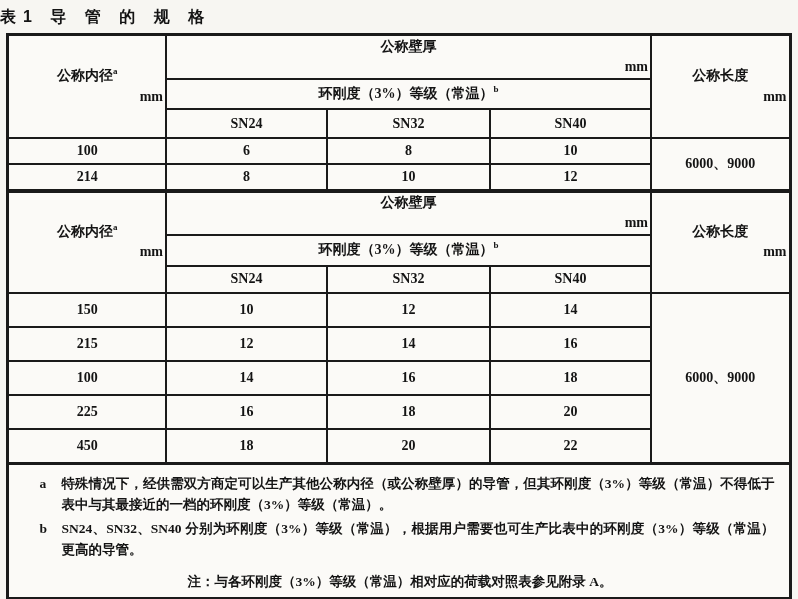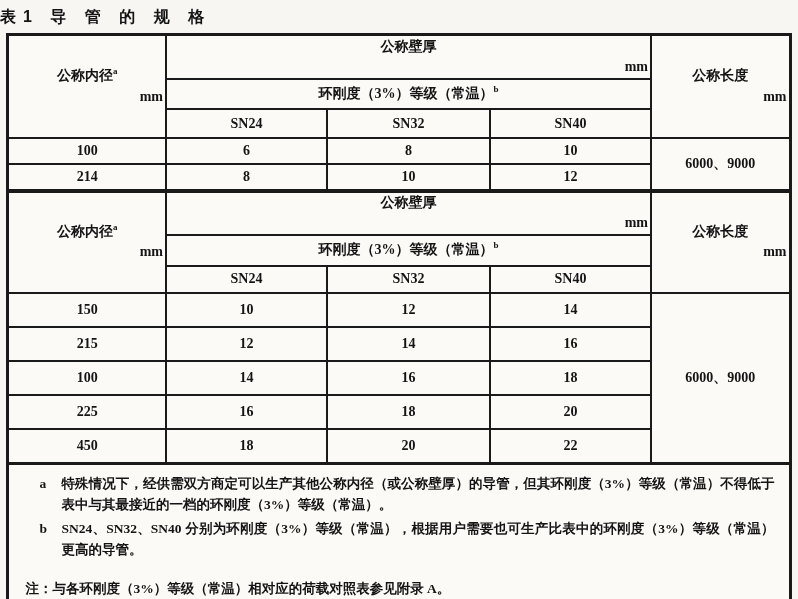--- a/index.html
+++ b/index.html
@@ -61,22 +61,23 @@
     margin:2px 4px 0 0;
     line-height:1.6;
     text-align:justify;
   }
   .fn-marker{
     position:absolute;
     left:20px;top:0;
     font-weight:bold;
   }
   .note-line{
-    margin:17px 4px 0 6px;
+    margin:10px 4px 0 6px;
     line-height:1.6;
+    text-align:center;
   }
 </style>
 </head>
 <body>
 
 <div class="title">表1  导 管 的 规 格</div>
 
 <table class="spec">
   <colgroup>
     <col style="width:158px">

